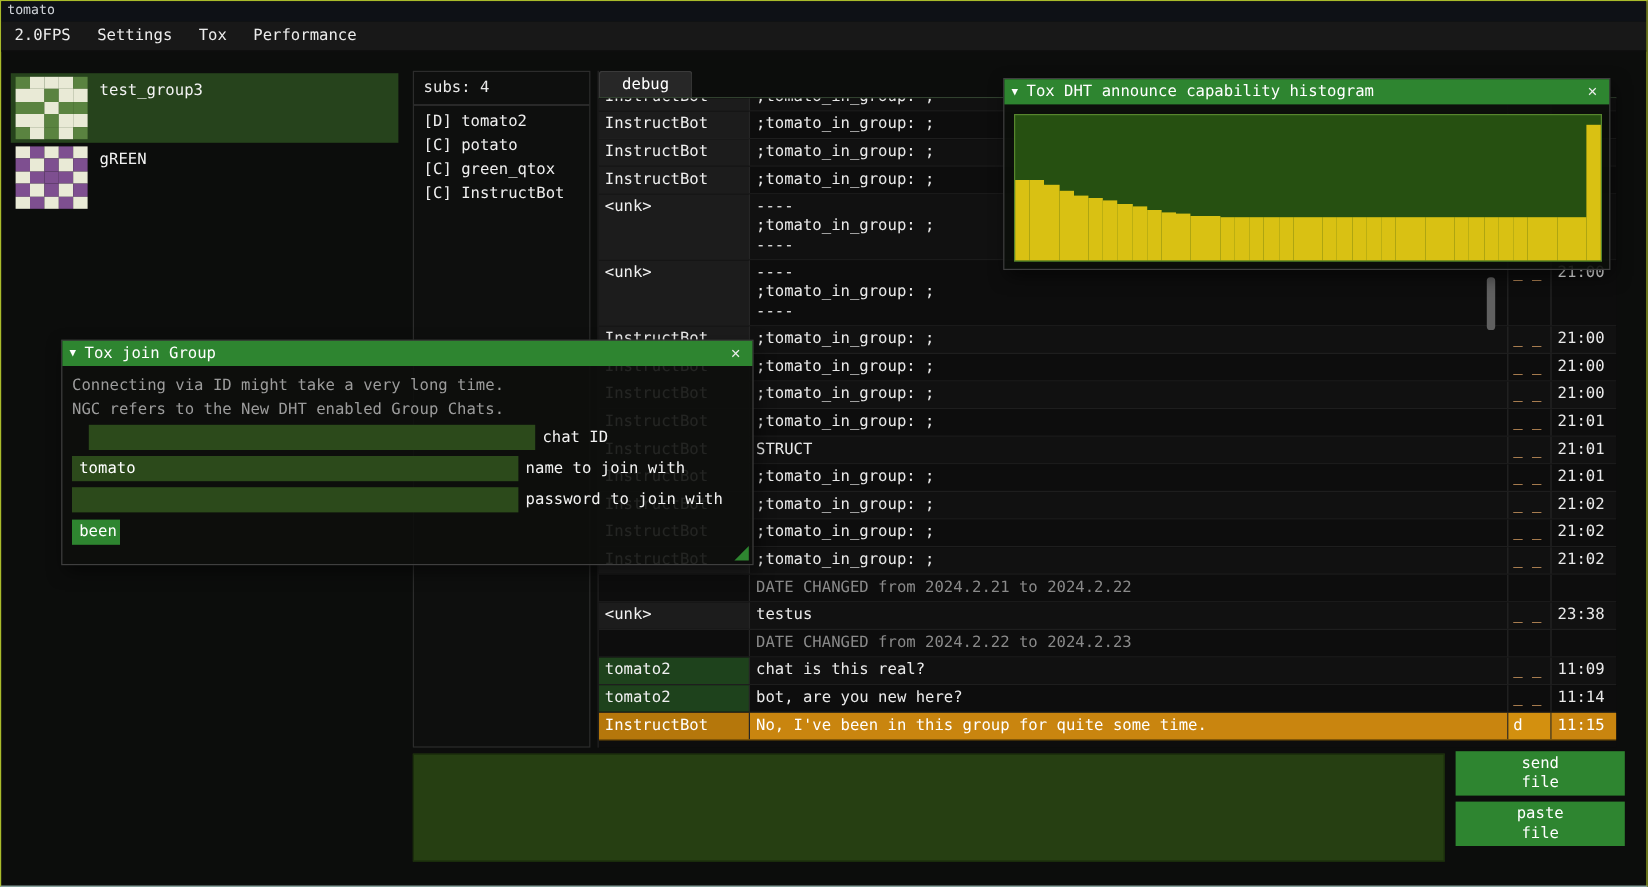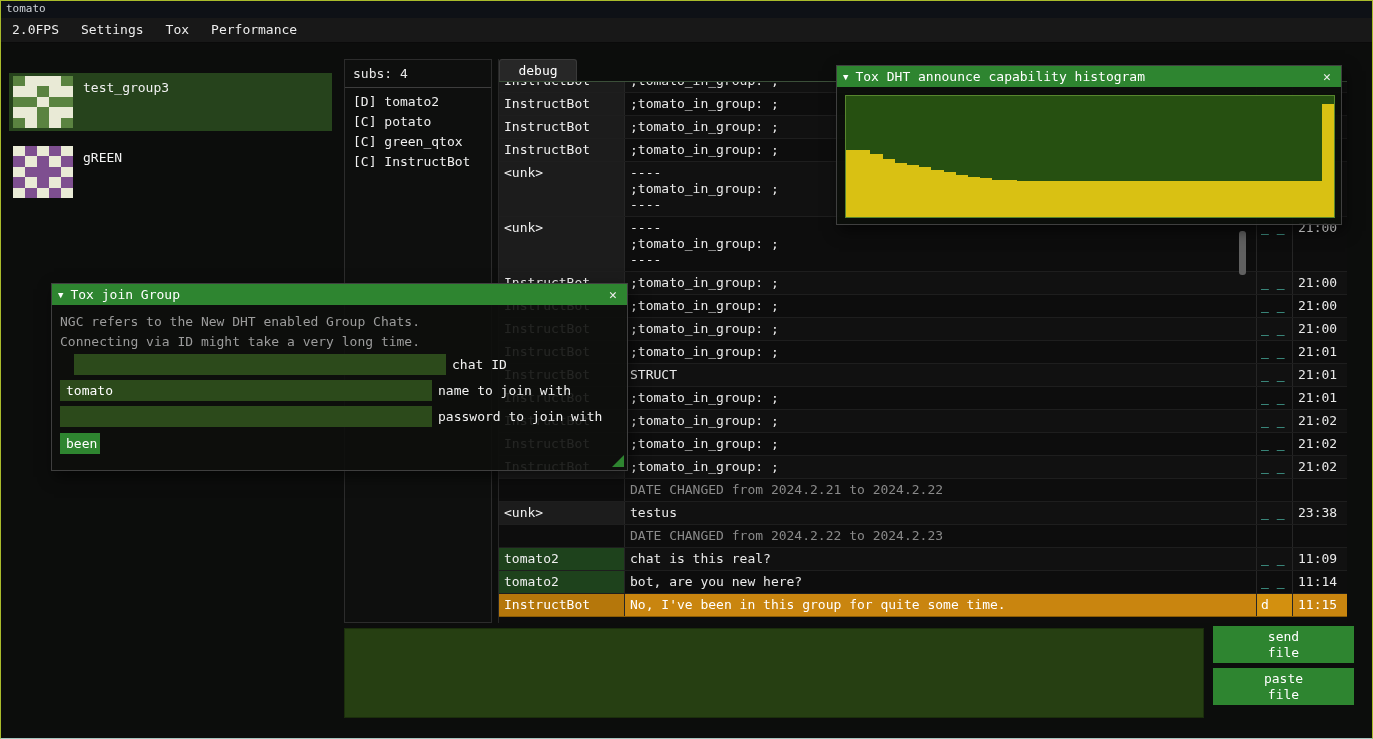--- a/index.html
+++ b/index.html
@@ -9,21 +9,21 @@
     font-family:"DejaVu Sans Mono",monospace;font-size:13px;
     border:1px solid #a9bb2b;border-bottom-color:#a6c6c0;
   }
   
   #titlebar{position:absolute;left:0;top:0;right:0;height:17px;background:#0e1116;color:#cfd3d8;font-size:11px;line-height:16px;padding-left:5px;}
   #menubar{position:absolute;left:0;top:17px;right:0;height:24px;background:#181818;display:flex;align-items:center;border-bottom:1px solid #0a0a0a;}
   .menu-item,#fps{padding:0 11px;height:24px;line-height:24px;color:#ececec;}
   #menu-items{display:flex;}
   
   #group-list{position:absolute;left:8px;top:60px;width:323px;}
-  .group-row{position:relative;height:58px;display:flex;align-items:flex-start;margin-top:12px;}
+  .group-row{position:relative;height:58px;display:flex;align-items:flex-start;}
   .group-row.selected{background:#26431c;}
   .avatar{display:grid;grid-template-columns:repeat(5,1fr);grid-template-rows:repeat(5,1fr);width:60px;height:52px;margin:3px 0 0 4px;}
   .group-label{margin:7px 0 0 10px;color:#f2f2f2;}
   
   #members-panel{position:absolute;left:343px;top:58px;width:148px;height:564px;border:1px solid #2c2c2c;background:#0e0f0e;box-sizing:border-box;}
   #members-header{padding:6px 0 0 8px;}
   #members-sep{height:1px;background:#3d3d3d;margin:6px 0 4px 0;}
   .member-item{padding-left:8px;line-height:20px;color:#efefef;white-space:nowrap;}
   
   #chat-panel{position:absolute;left:497px;top:58px;width:849px;height:564px;border-left:1px solid #272727;box-sizing:border-box;}
@@ -31,21 +31,21 @@
   #tab-underline{position:absolute;left:0;top:22px;right:0;height:1px;background:#3b4f39;}
   #rows-viewport{position:absolute;left:0;top:23px;right:0;bottom:0;overflow:hidden;background:#0d0d0d;}
   #chat-rows{margin-top:-12px;}
   .chat-row{display:flex;height:23px;box-sizing:border-box;border-bottom:1px solid #1e1e1e;}
   .chat-row.even{background:#111111;}
   .chat-row.odd{background:#0d0d0d;}
   .chat-row.multiline{height:55px;}
   .cell{box-sizing:border-box;border-right:1px solid #262626;overflow:hidden;white-space:pre-line;line-height:16px;padding:3px 0 0 5px;}
   .c-name{width:126px;background:#1c1c1c;color:#f0f0f0;}
   .c-msg{flex:1;color:#eaeaea;}
-  .c-flags{width:36px;padding-left:4px;color:#5eead4;}
+  .c-flags{width:36px;padding-left:4px;color:#fdba74;}
   .c-time{width:54px;border-right:none;color:#eaeaea;}
   .chat-row.date .c-name{background:transparent;}
   .chat-row.date .c-msg{color:#8a8a8a;}
   .chat-row.s-self .c-name{background:#1e421c;}
   .chat-row.s-highlight{border-bottom-color:#8a5c06;}
   .chat-row.s-highlight .c-name{background:#b5770b;color:#fff;}
   .chat-row.s-highlight .c-msg,.chat-row.s-highlight .c-time{background:#c9850f;color:#fff;}
   .chat-row.s-highlight .c-flags{background:#d3900f;color:#fff;}
   #chat-scroll-thumb{position:absolute;left:740px;top:172px;width:7px;height:44px;background:#606060;border-radius:3px;}
   
@@ -358,22 +358,22 @@
     </div>
 </div>
 
 <div id="join-window" class="fwin">
   <div class="win-title">
     <span class="collapse">▼</span>
     <span class="title-text">Tox join Group</span>
     <span class="win-close">✕</span>
   </div>
   <div class="jw-content">
+    <div class="info-line">Connecting via ID might take a very long time.</div>
     <div class="info-line">NGC refers to the New DHT enabled Group Chats.</div>
-    <div class="info-line">Connecting via ID might take a very long time.</div>
     <div class="field-row first">
       <input class="gi-input" value="" style="">
       <span class="field-label">chat ID</span>
     </div>
     <div class="field-row">
       <input class="gi-input" value="tomato" style="">
       <span class="field-label">name to join with</span>
     </div>
     <div class="field-row">
       <input class="gi-input" value="" style="">

